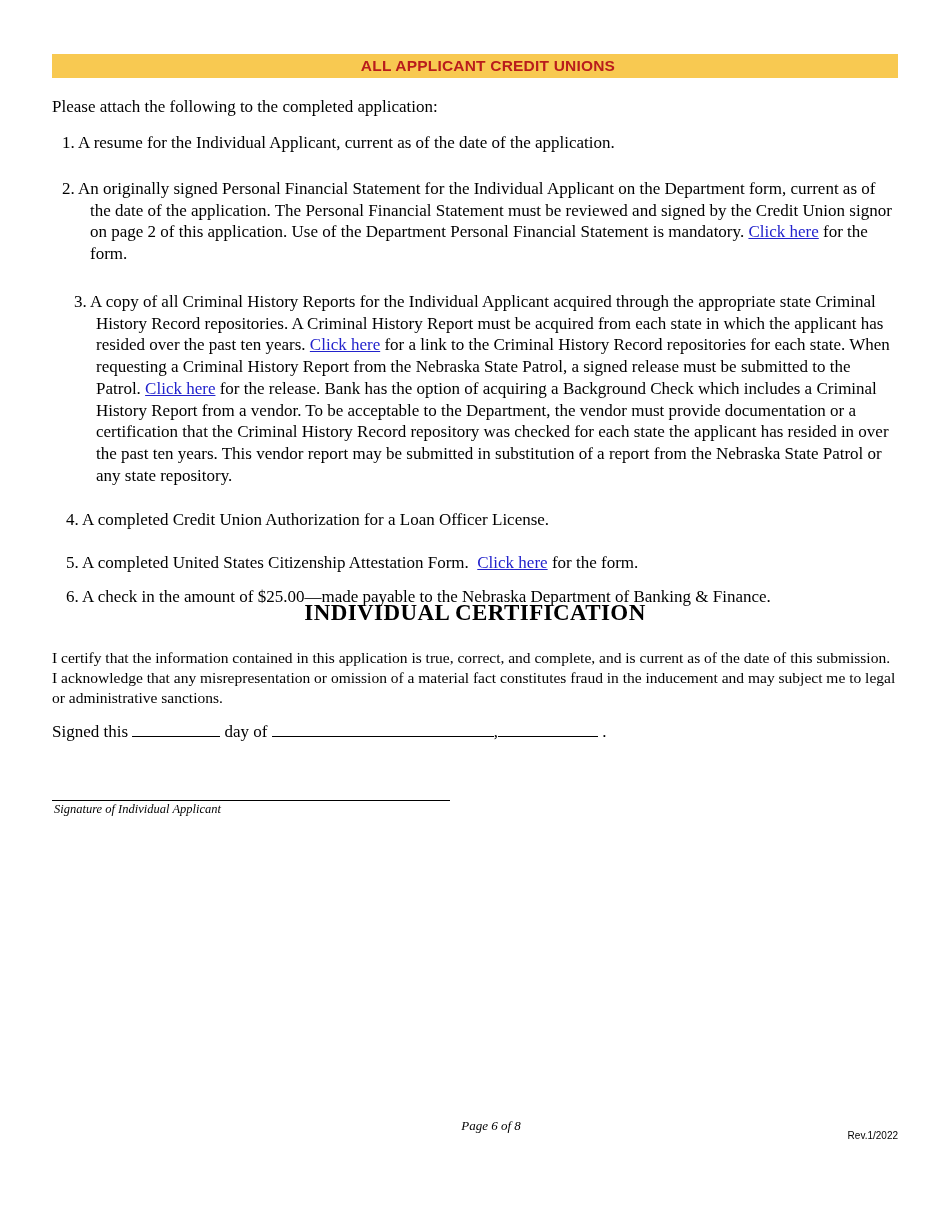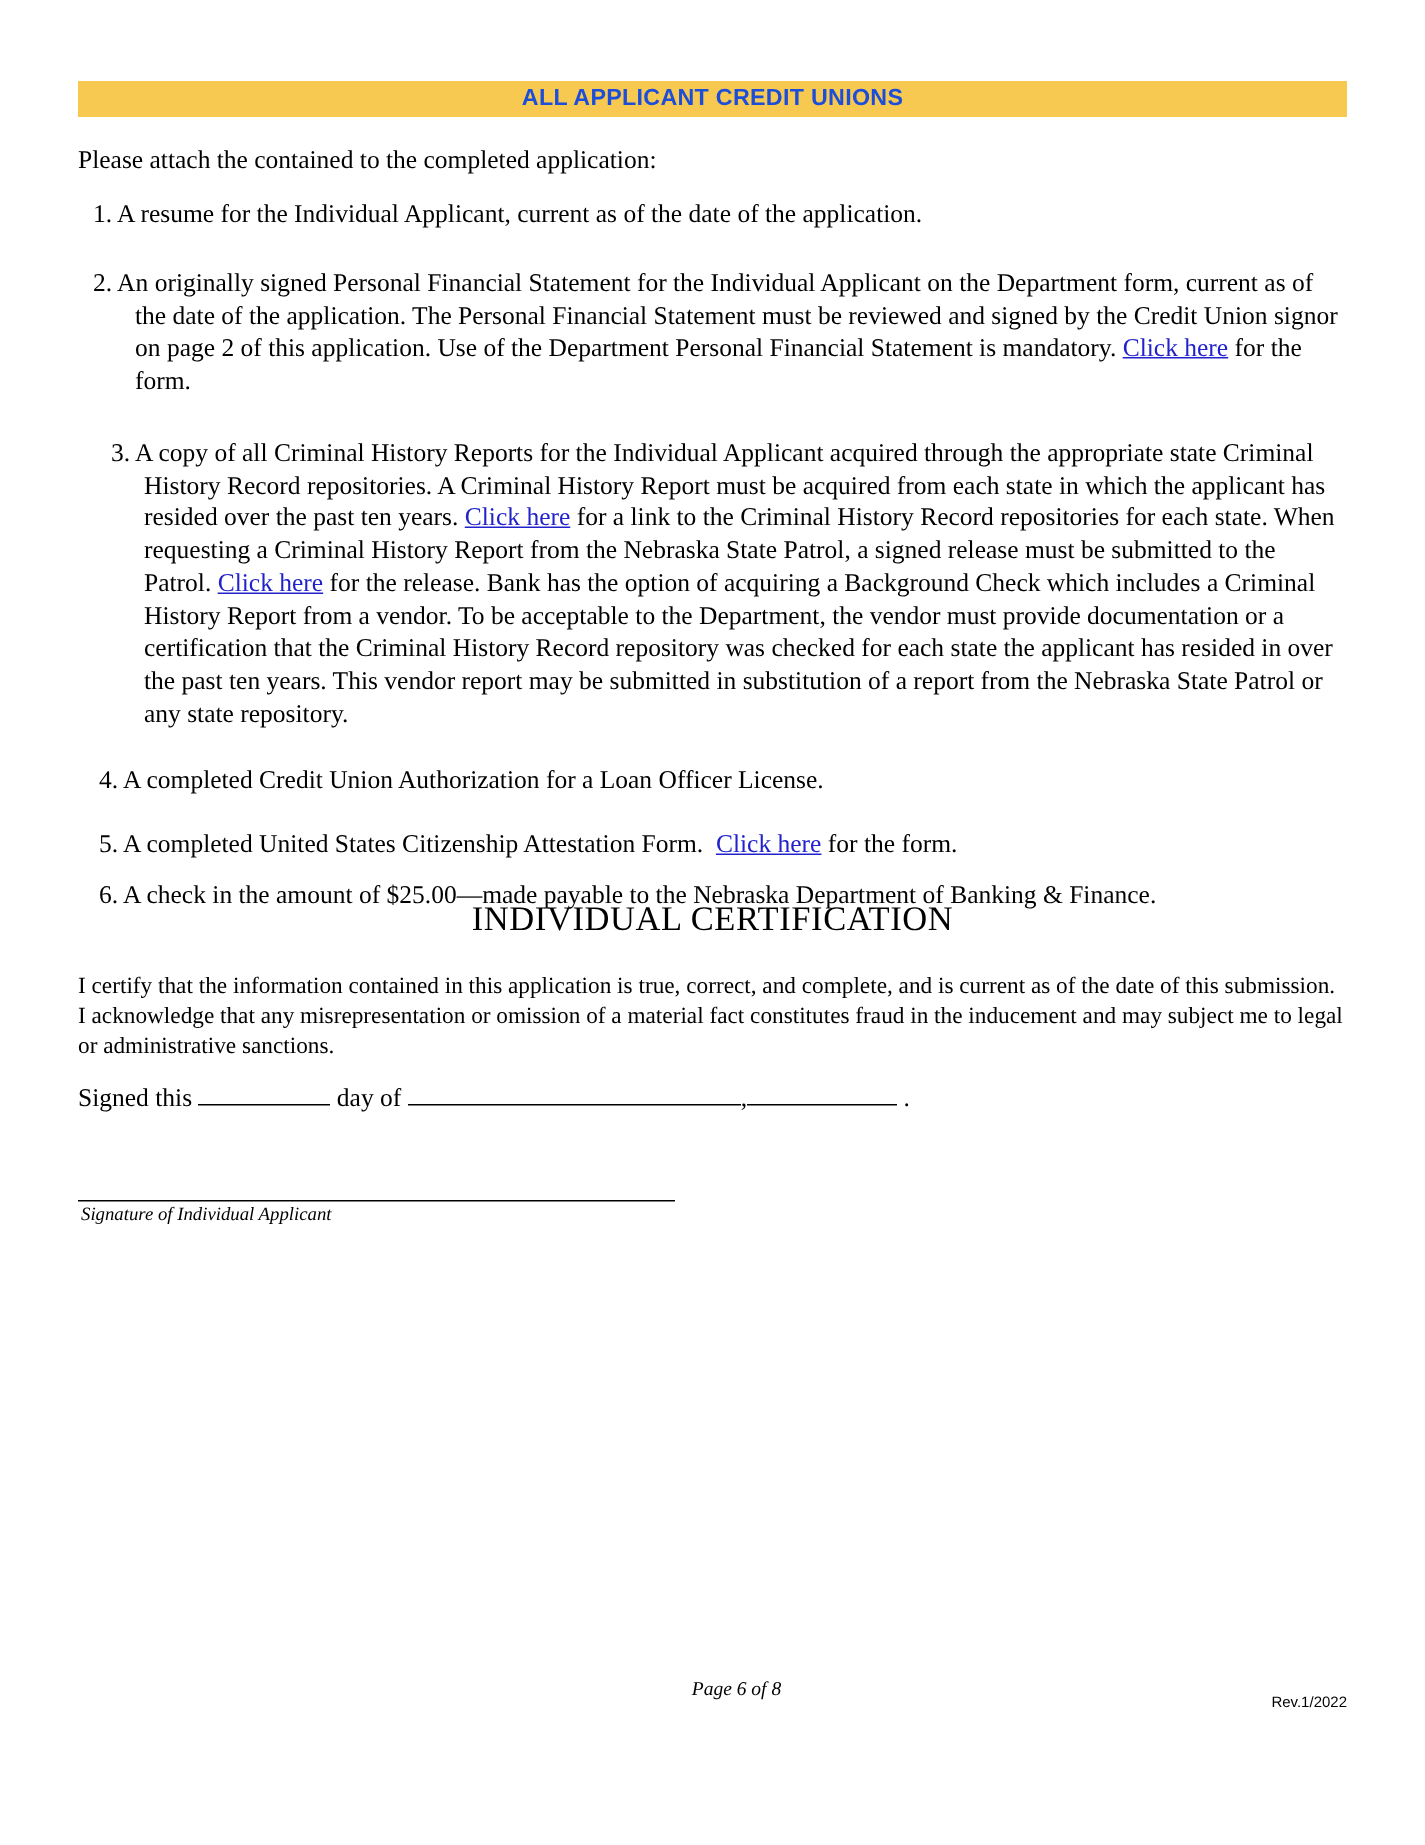--- a/index.html
+++ b/index.html
@@ -75,21 +75,21 @@
   a.link {
     color: #2222cc;
     text-decoration: underline;
   }
   .cert-title {
     position: absolute;
     left: 52px;
     top: 600px;
     width: 846px;
     text-align: center;
-    font-weight: normal;
+    font-weight: bold;
     font-size: 23px;
     letter-spacing: 0.4px;
   }
   .cert-body {
     position: absolute;
     left: 52px;
     top: 648px;
     width: 846px;
     font-size: 15.5px;
     line-height: 1.3;
@@ -151,24 +151,24 @@
     font-family: "Liberation Sans", sans-serif;
     font-size: 10px;
   }
 </style>
 </head>
 <body>
 
 <div class="page">
 
   <div class="banner" style="background: rgb(248, 201, 81);">
-    <div class="banner-text" style="color: #1d4ed8;">ALL APPLICANT CREDIT UNIONS</div>
+    <div class="banner-text" style="color: #b91c1c; margin-left: 13px;">ALL APPLICANT CREDIT UNIONS</div>
   </div>
 
-  <div class="intro">Please attach the contained to the completed application:</div>
+  <div class="intro">Please attach the following to the completed application:</div>
 
   <div class="list">
 
     <div class="item i1">
       <span>1.</span>
       <span>A resume for the Individual Applicant, current as of the date of the application.</span>
     </div>
 
     <div class="item i2">
       <span>2.</span>

